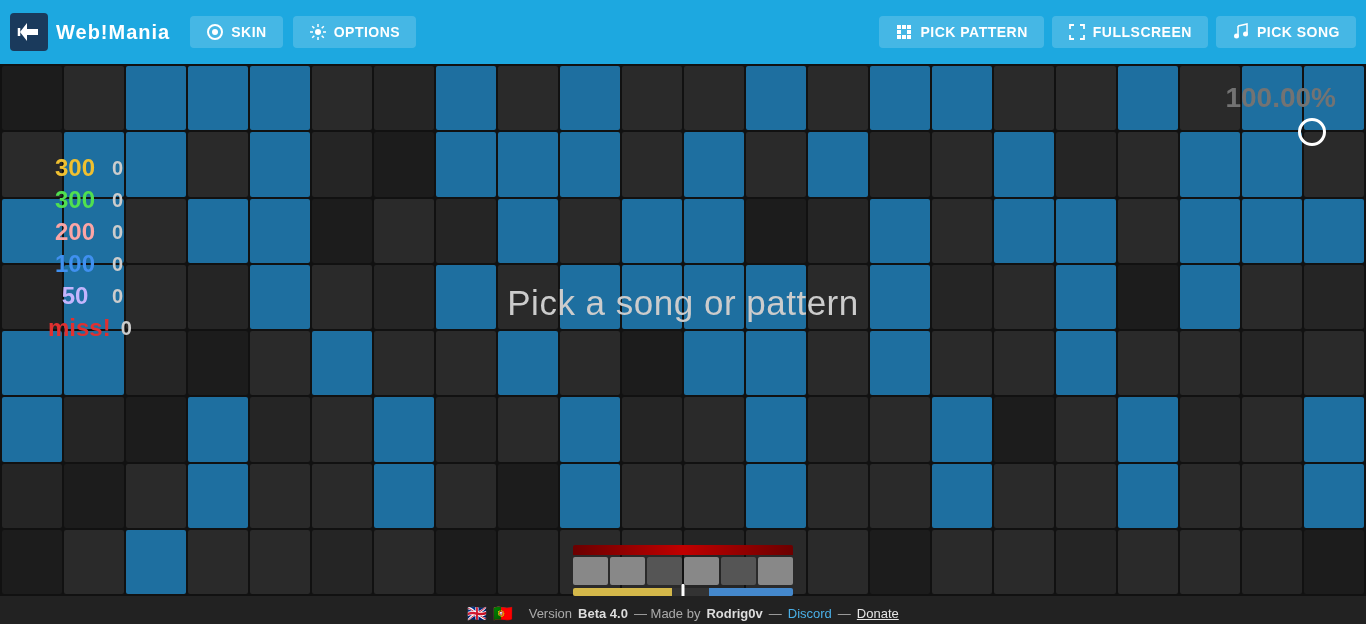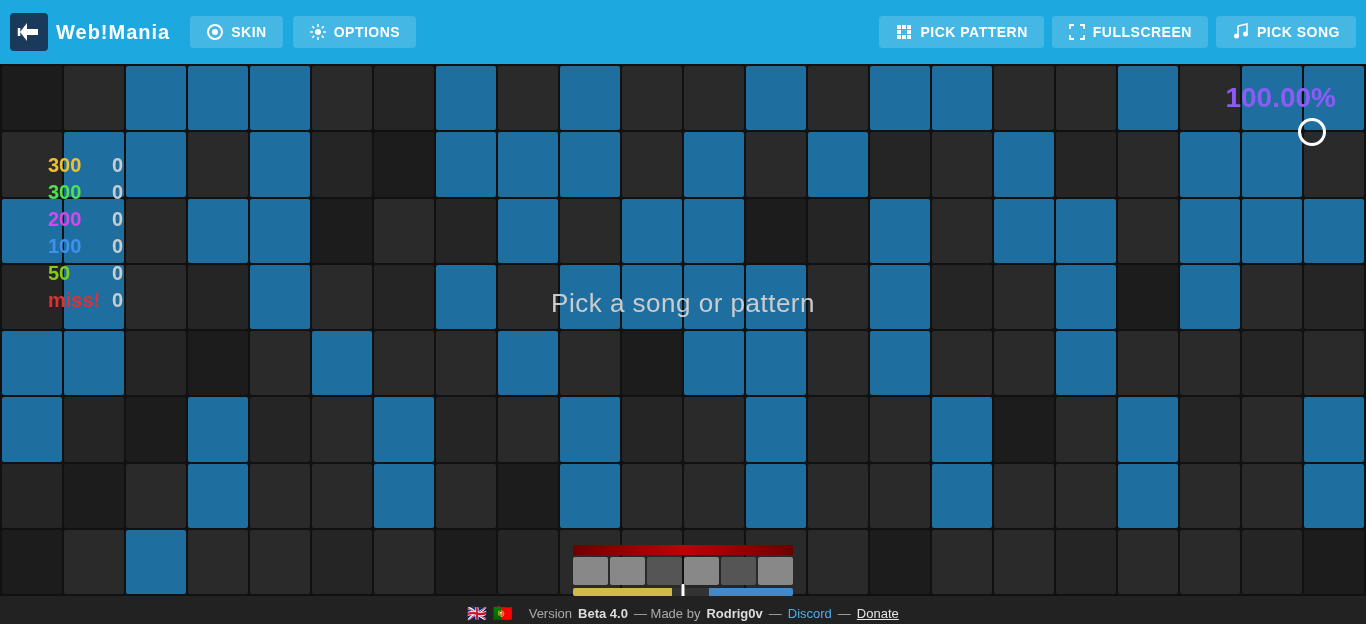--- a/index.html
+++ b/index.html
@@ -98,56 +98,56 @@
       display: flex;
       flex-direction: column;
       gap: 4px;
     }
     .score-row {
       display: flex;
       align-items: center;
       gap: 10px;
     }
     .score-label {
-      font-size: 20px;
+      font-size: 24px;
       font-weight: bold;
       min-width: 54px;
-      text-align: left;
+      text-align: center;
     }
     .score-val {
       color: #ccc;
       font-size: 20px;
       font-weight: bold;
     }
     .s300-yellow { color: #f0c030; }
     .s300-green { color: #50e050; }
-    .s200-cyan { color: #d946ef; }
+    .s200-cyan { color: #fca5a5; }
     .s100-blue { color: #4090f0; }
-    .s50-gray { color: #84cc16; }
+    .s50-gray { color: #c4b5fd; }
     .smiss-red { color: #e03030; }
 
     
     #center-msg {
       position: absolute;
       left: 50%;
       top: 45%;
       transform: translate(-50%, -50%);
       color: #ccc;
-      font-size: 26px;
+      font-size: 35px;
       font-weight: 400;
       letter-spacing: 0.5px;
       white-space: nowrap;
     }
 
     
     #accuracy {
       position: absolute;
       right: 30px;
       top: 18px;
-      color: #8b5cf6;
+      color: #737373;
       font-size: 28px;
       font-weight: bold;
       text-align: right;
     }
     #accuracy-circle {
       position: absolute;
       right: 40px;
       top: 54px;
       width: 28px;
       height: 28px;

